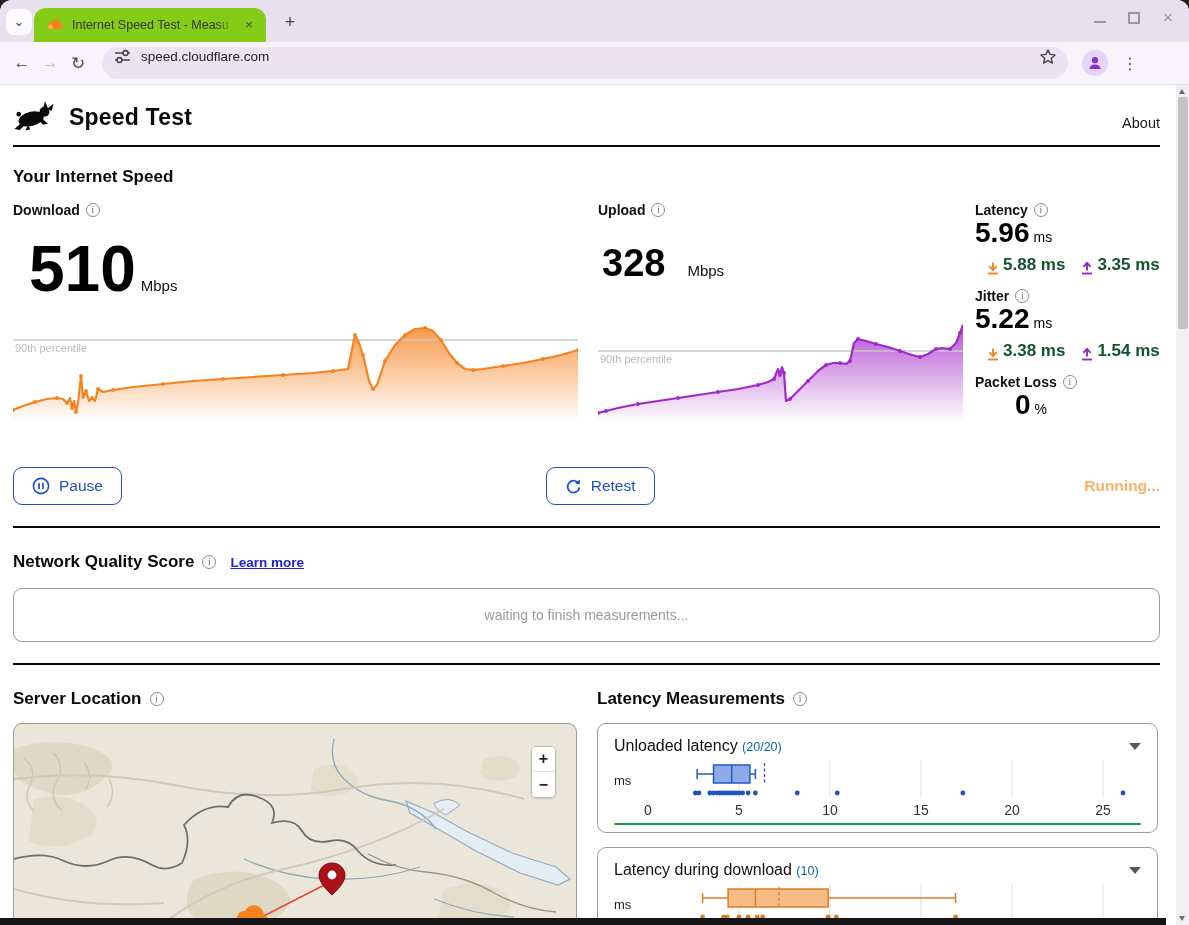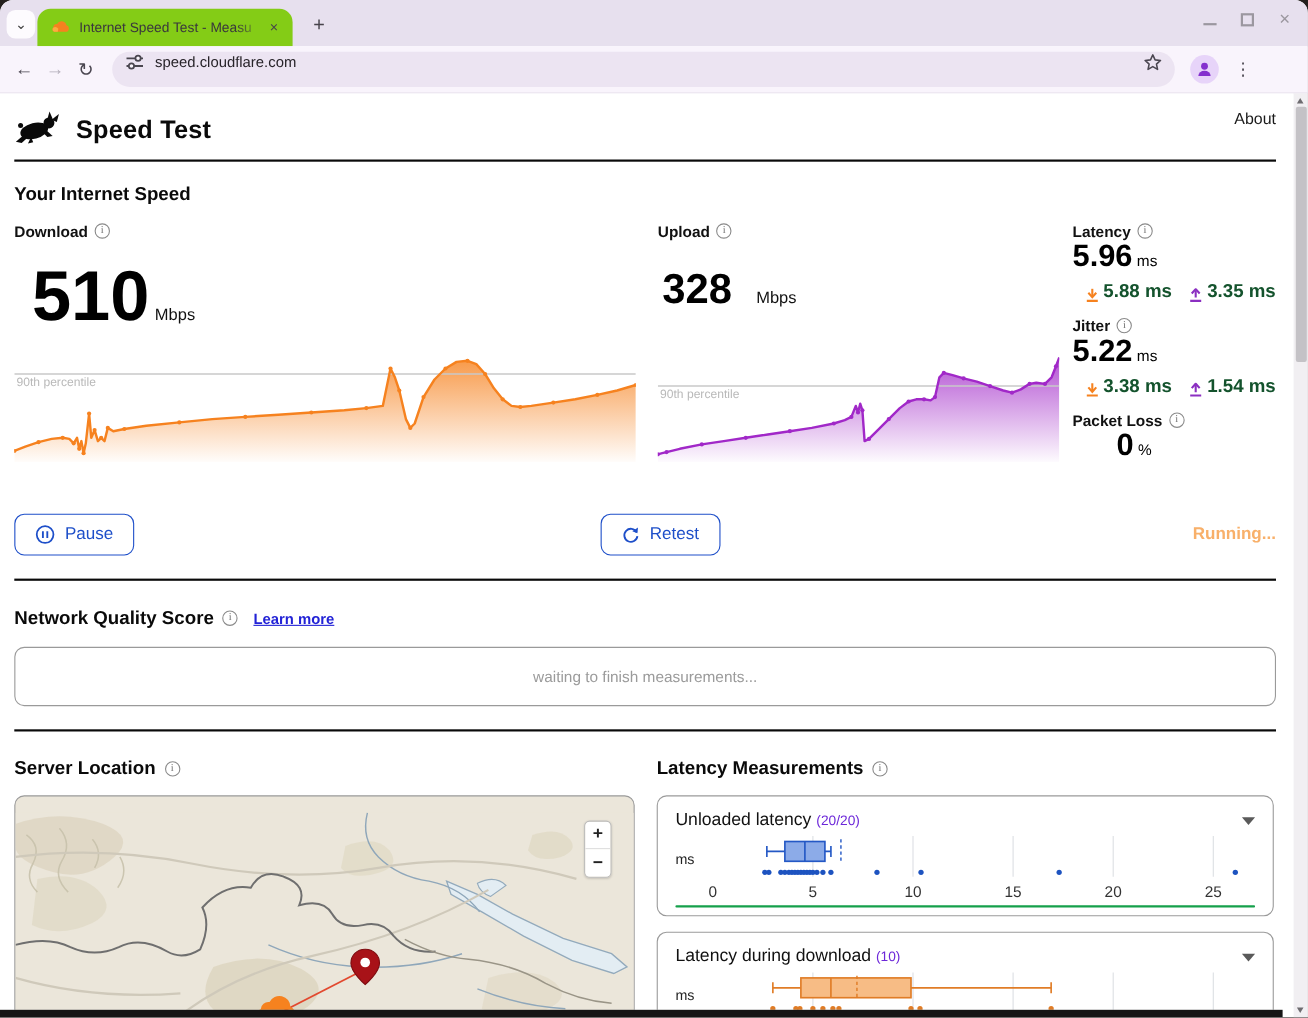--- a/index.html
+++ b/index.html
@@ -25,21 +25,21 @@
   .nav-btn { width:28px; height:28px; border:none; background:transparent; font-size:17px; color:#4a4650; cursor:pointer; }
   .nav-btn.back { margin-left:8px; }
   .nav-btn.fwd { color:#b4aeba; }
   .omnibox { height:32px; background:#ece4f2; border-radius:16px; margin-left:10px; width:966px; display:flex; align-items:center; padding:0 10px 13px 12px; }
   .omnibox .url { font-size:13.5px; color:#272329; flex:1; margin-left:10px; }
   .avatar { width:26px; height:26px; border-radius:50%; background:#e7d4f9; margin-left:14px; display:flex; align-items:center; justify-content:center; cursor:pointer; }
   .menu-dots { font-size:16px; color:#504c56; margin:0 12px 0 14px; letter-spacing:0; cursor:pointer; }
 
   
   .page { position:absolute; top:85px; left:0; width:1176px; height:833px; background:#fff; padding:0 16px 0 13px; overflow:hidden; }
-  .site-header { display:flex; justify-content:space-between; padding:16px 0 12px 0; border-bottom:2px solid #0a0a0a; }
+  .site-header { display:flex; align-items:flex-end; justify-content:space-between; padding:16px 0 12px 0; border-bottom:2px solid #0a0a0a; }
   .brand { display:flex; align-items:center; gap:14px; }
   .brand h1 { font-size:23px; color:#0a0a0a; letter-spacing:.2px; }
   .about { font-size:14.5px; color:#1a1a1a; text-decoration:none; padding-bottom:2px; }
 
   h2.sec { font-size:17px; color:#0a0a0a; margin-top:20px; display:flex; align-items:center; gap:8px; }
   .info { display:inline-flex; width:14px; height:14px; border:1px solid #8a8a8a; border-radius:50%; color:#6f6f6f; font-size:9.5px; font-family:"Liberation Serif",serif; align-items:center; justify-content:center; font-weight:400; flex:0 0 auto; }
 
   .speed-grid { display:flex; margin-top:15px; }
   .col-dl { width:565px; }
   .col-ul { width:365px; margin-left:20px; }
@@ -79,21 +79,21 @@
   .map-box { position:relative; margin-top:14px; height:240px; border:1px solid #9a9a9a; border-radius:9px; overflow:hidden; background:#ebe6da; }
   .zoomctl { position:absolute; top:22px; right:20px; width:25px; border:1px solid #bbb; border-radius:5px; overflow:hidden; box-shadow:0 1px 2px rgba(0,0,0,.15); }
   .zoomctl button { display:block; width:100%; height:25px; background:#fff; border:none; font-size:16px; font-weight:700; color:#222; cursor:pointer; }
   .zoomctl button:first-child { border-bottom:1px solid #ddd; }
 
   .lat-card { border:1px solid #9a9a9a; border-radius:9px; margin-top:14px; padding:13px 16px 0 16px; position:relative; }
   .lat-card.c1 { height:110px; }
   .lat-card.c2 { height:110px; }
   .lc-head { display:flex; align-items:center; justify-content:space-between; }
   .lc-title { font-size:16px; color:#111; }
-  .lc-title .cnt { font-size:12.5px; color:#6d28d9; }
+  .lc-title .cnt { font-size:12.5px; color:#0369a1; }
   .chev { width:0; height:0; border-left:6px solid transparent; border-right:6px solid transparent; border-top:7px solid #5a5a5a; cursor:pointer; }
   .lc-plot { position:relative; height:62px; margin-top:2px; }
   .lc-plot .ms { position:absolute; left:0px; top:16px; font-size:13px; color:#222; }
   .lc-plot svg { position:absolute; left:22px; top:0; }
   .progress { position:absolute; left:16px; right:16px; bottom:7px; height:2.5px; background:#15a04b; border-radius:2px; }
 
   
   .scrollbar { position:absolute; top:85px; right:0; width:13px; bottom:0; background:#f1eff2; }
   .sb-thumb { position:absolute; top:12px; left:1.5px; width:10px; height:232px; background:#c4c2c6; border-radius:2px; }
   .sb-arrow { position:absolute; left:3px; width:0; height:0; border-left:3.5px solid transparent; border-right:3.5px solid transparent; }

